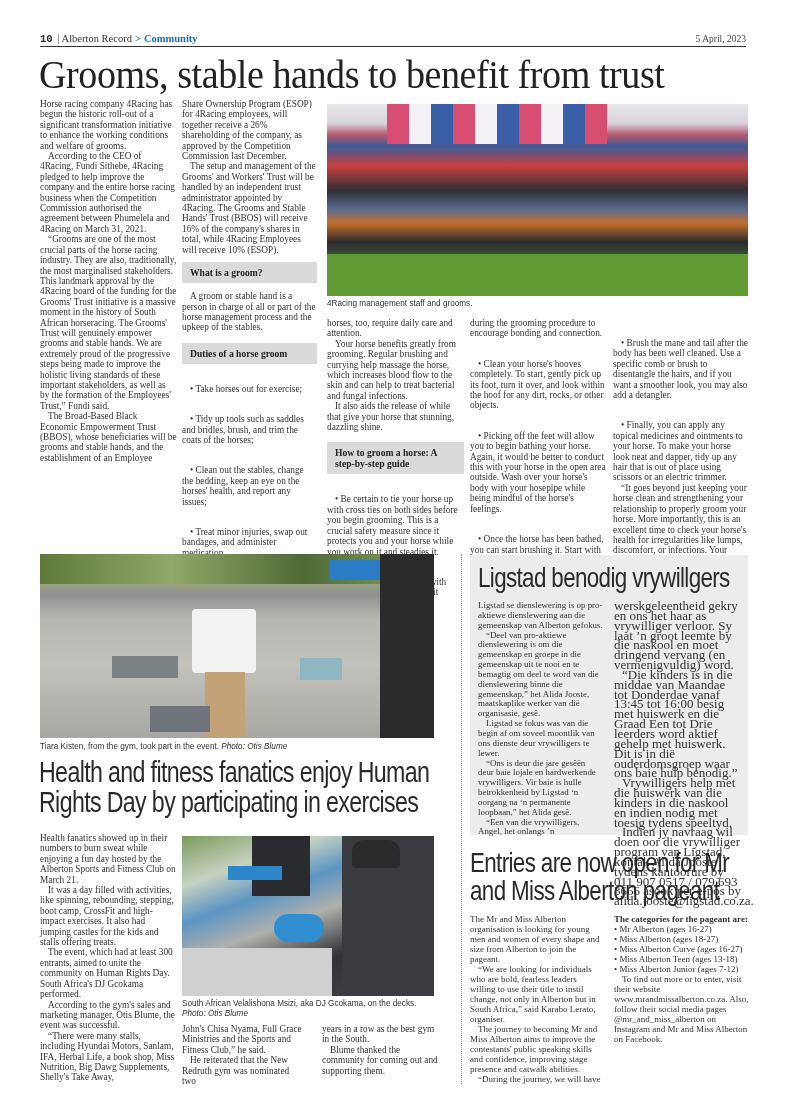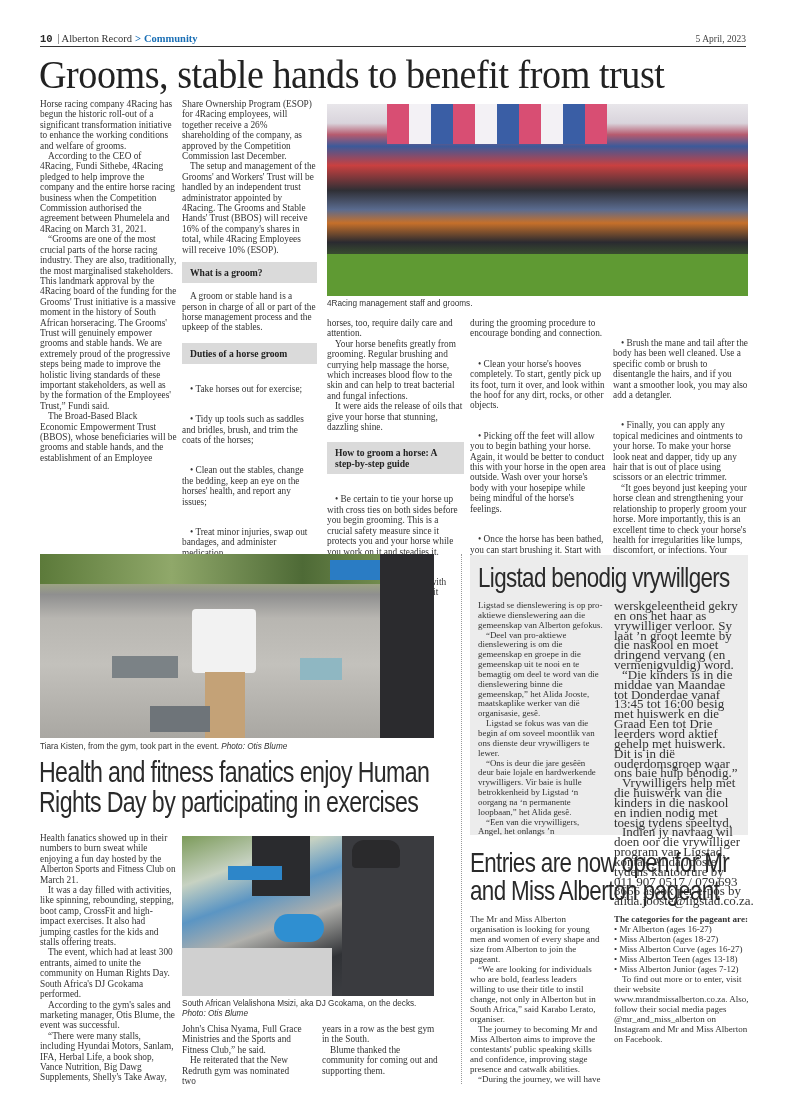--- a/index.html
+++ b/index.html
@@ -80,21 +80,21 @@
 
 <div class="abs photo ph-group" style="left:327px; top:104px; width:421px; height:192px;" data-name="photo-grooms-group">
   <div class="ph-inner" style="left:60px; top:0; width:220px; height:40px; background: repeating-linear-gradient(90deg, #d84e73 0 22px, #f3f1f5 22px 44px, #3a5ea5 44px 66px);" data-name="sponsor-backdrop"></div>
   <div class="ph-inner" style="left:0; top:150px; width:421px; height:42px; background:#5f9a33;" data-name="grass"></div>
 </div>
 <div class="abs caption" style="left:327px; top:299px; width:300px;" data-name="photo-caption-grooms">4Racing management staff and grooms.</div>
 
 <div class="abs col" style="left:327px; top:318px; width:137px;" data-name="article1-column-3">
   <p class="first" data-name="paragraph">horses, too, require daily care and attention.</p>
   <p data-name="paragraph">Your horse benefits greatly from grooming. Regular brushing and currying help massage the horse, which increases blood flow to the skin and can help to treat bacterial and fungal infections.</p>
-  <p data-name="paragraph">It were aids the release of oils that give your horse that stunning, dazzling shine.</p>
+  <p data-name="paragraph">It also aids the release of while that give your horse that stunning, dazzling shine.</p>
   <div class="box-head" style="margin-top:10px;" data-name="sidebar-heading-how-to-groom">How to groom a horse: A step-by-step guide</div>
   <p class="bullet" data-name="bullet-item">• Be certain to tie your horse up with cross ties on both sides before you begin grooming. This is a crucial safety measure since it protects you and your horse while you work on it and steadies it.</p>
   <p class="bullet" data-name="bullet-item">• It is crucial to converse with your horse and gently brush it</p>
 </div>
 
 <div class="abs col" style="left:470px; top:318px; width:136px;" data-name="article1-column-4">
   <p class="first" data-name="paragraph">during the grooming procedure to encourage bonding and connection.</p>
   <p class="bullet" data-name="bullet-item">• Clean your horse's hooves completely. To start, gently pick up its foot, turn it over, and look within the hoof for any dirt, rocks, or other objects.</p>
   <p class="bullet" data-name="bullet-item">• Picking off the feet will allow you to begin bathing your horse. Again, it would be better to conduct this with your horse in the open area outside. Wash over your horse's body with your hosepipe while being mindful of the horse's feelings.</p>
   <p class="bullet" data-name="bullet-item">• Once the horse has been bathed, you can start brushing it. Start with the curry comb, and gently but firmly work it through your horse's body. Any dirt or debris embedded in the horse's coat will come loose with the curry comb.</p>
@@ -124,21 +124,21 @@
 <div class="abs h2" style="left:39px; top:757px; width:510px; font-size:29px; line-height:30px;" data-name="article2-headline">Health and fitness fanatics enjoy Human Rights Day by participating in exercises</div>
 <style>
   [data-name="article2-headline"] { white-space: normal !important; }
 </style>
 
 <div class="abs col" style="left:40px; top:833px; width:138px;" data-name="article2-column-1">
   <p class="first" data-name="paragraph">Health fanatics showed up in their numbers to burn sweat while enjoying a fun day hosted by the Alberton Sports and Fitness Club on March 21.</p>
   <p data-name="paragraph">It was a day filled with activities, like spinning, rebounding, stepping, boot camp, CrossFit and high-impact exercises. It also had jumping castles for the kids and stalls offering treats.</p>
   <p data-name="paragraph">The event, which had at least 300 entrants, aimed to unite the community on Human Rights Day. South Africa's DJ Gcokama performed.</p>
   <p data-name="paragraph">According to the gym's sales and marketing manager, Otis Blume, the event was successful.</p>
-  <p data-name="paragraph">“There were many stalls, including Hyundai Motors, Sanlam, IFA, Herbal Life, a book shop, Vance Nutrition, Big Dawg Supplements, Shelly's Take Away,</p>
+  <p data-name="paragraph">“There were many stalls, including Hyundai Motors, Sanlam, IFA, Herbal Life, a book shop, Miss Nutrition, Big Dawg Supplements, Shelly's Take Away,</p>
 </div>
 
 <div class="abs photo ph-dj" style="left:182px; top:836px; width:252px; height:160px;" data-name="photo-dj-gcokama">
   <div class="ph-inner" style="left:70px; top:0; width:58px; height:60px; background:#2a2b2e;" data-name="speaker"></div>
   <div class="ph-inner" style="left:46px; top:30px; width:54px; height:14px; background:#2d86c9;" data-name="sanlam-tent"></div>
   <div class="ph-inner" style="left:92px; top:78px; width:50px; height:28px; background:#2f8fd1; border-radius:14px;" data-name="sanlam-banner"></div>
   <div class="ph-inner" style="left:160px; top:0; width:92px; height:160px; background:#3a3b3f;" data-name="dj-person"></div>
   <div class="ph-inner" style="left:170px; top:4px; width:48px; height:28px; background:#2a2a2c; border-radius:12px 12px 4px 4px;" data-name="hat"></div>
   <div class="ph-inner" style="left:0; top:112px; width:150px; height:48px; background:#d0d0d0;" data-name="dj-decks"></div>
 </div>

